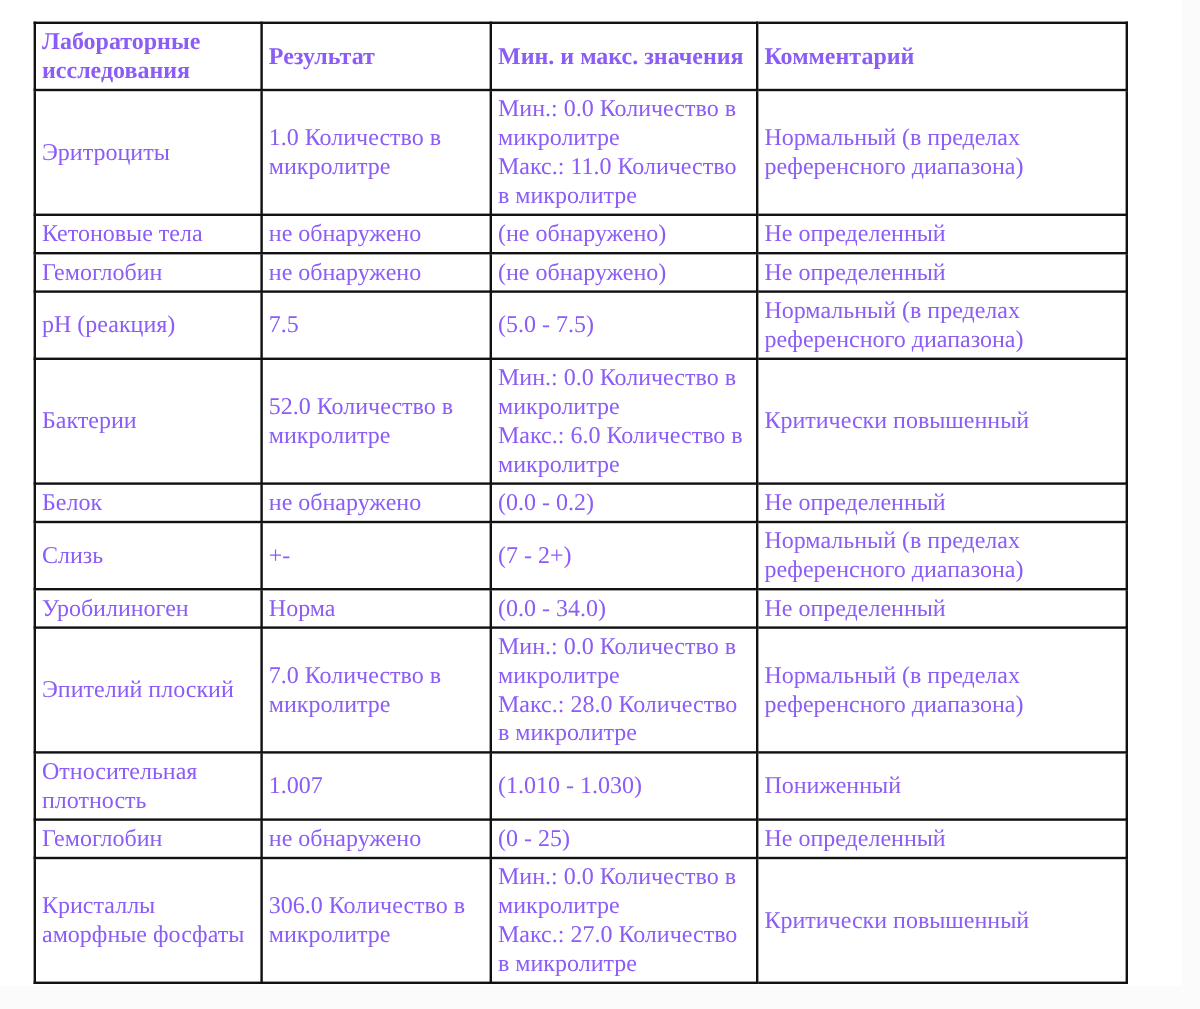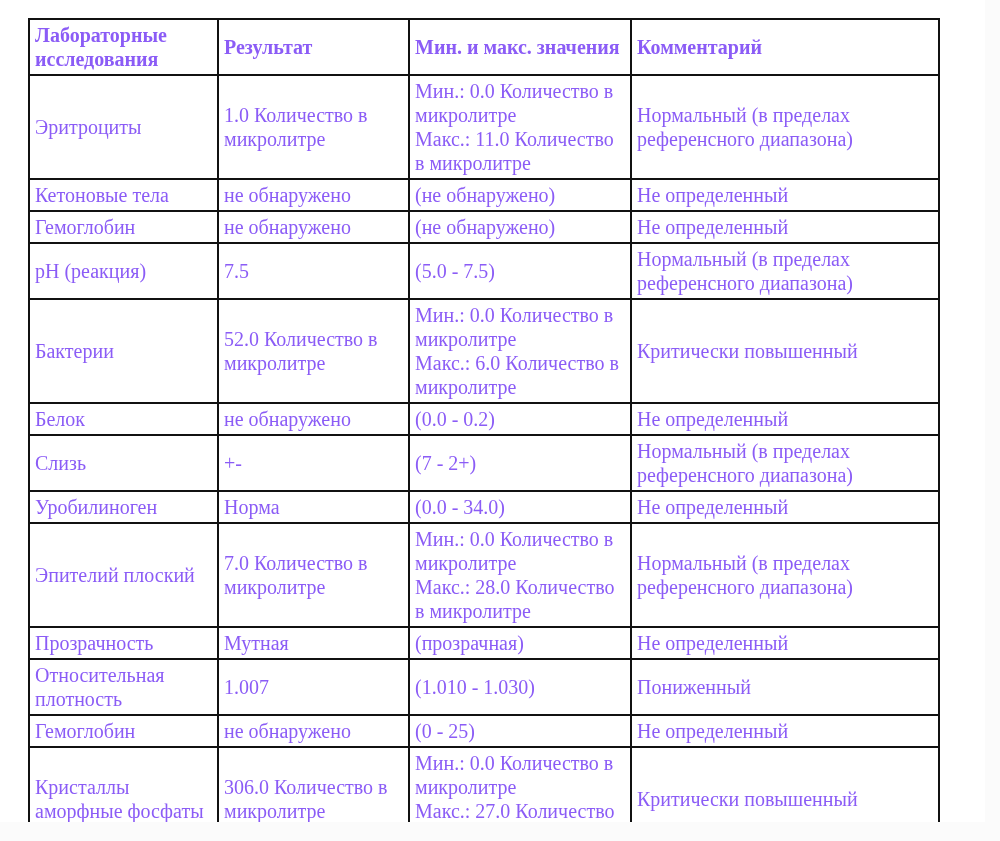--- a/index.html
+++ b/index.html
@@ -114,26 +114,20 @@
           <td>Не определенный</td>
         </tr>
         <tr>
           <td>Эпителий плоский</td>
           <td>7.0 Количество в микролитре</td>
           <td>Мин.: 0.0 Количество в микролитре
 Макс.: 28.0 Количество в микролитре</td>
           <td>Нормальный (в пределах референсного диапазона)</td>
         </tr>
         <tr>
-          <td>Прозрачность</td>
-          <td>Мутная</td>
-          <td>(прозрачная)</td>
-          <td>Не определенный</td>
-        </tr>
-        <tr>
           <td>Относительная
 плотность</td>
           <td>1.007</td>
           <td>(1.010 - 1.030)</td>
           <td>Пониженный</td>
         </tr>
         <tr>
           <td>Гемоглобин</td>
           <td>не обнаружено</td>
           <td>(0 - 25)</td>

